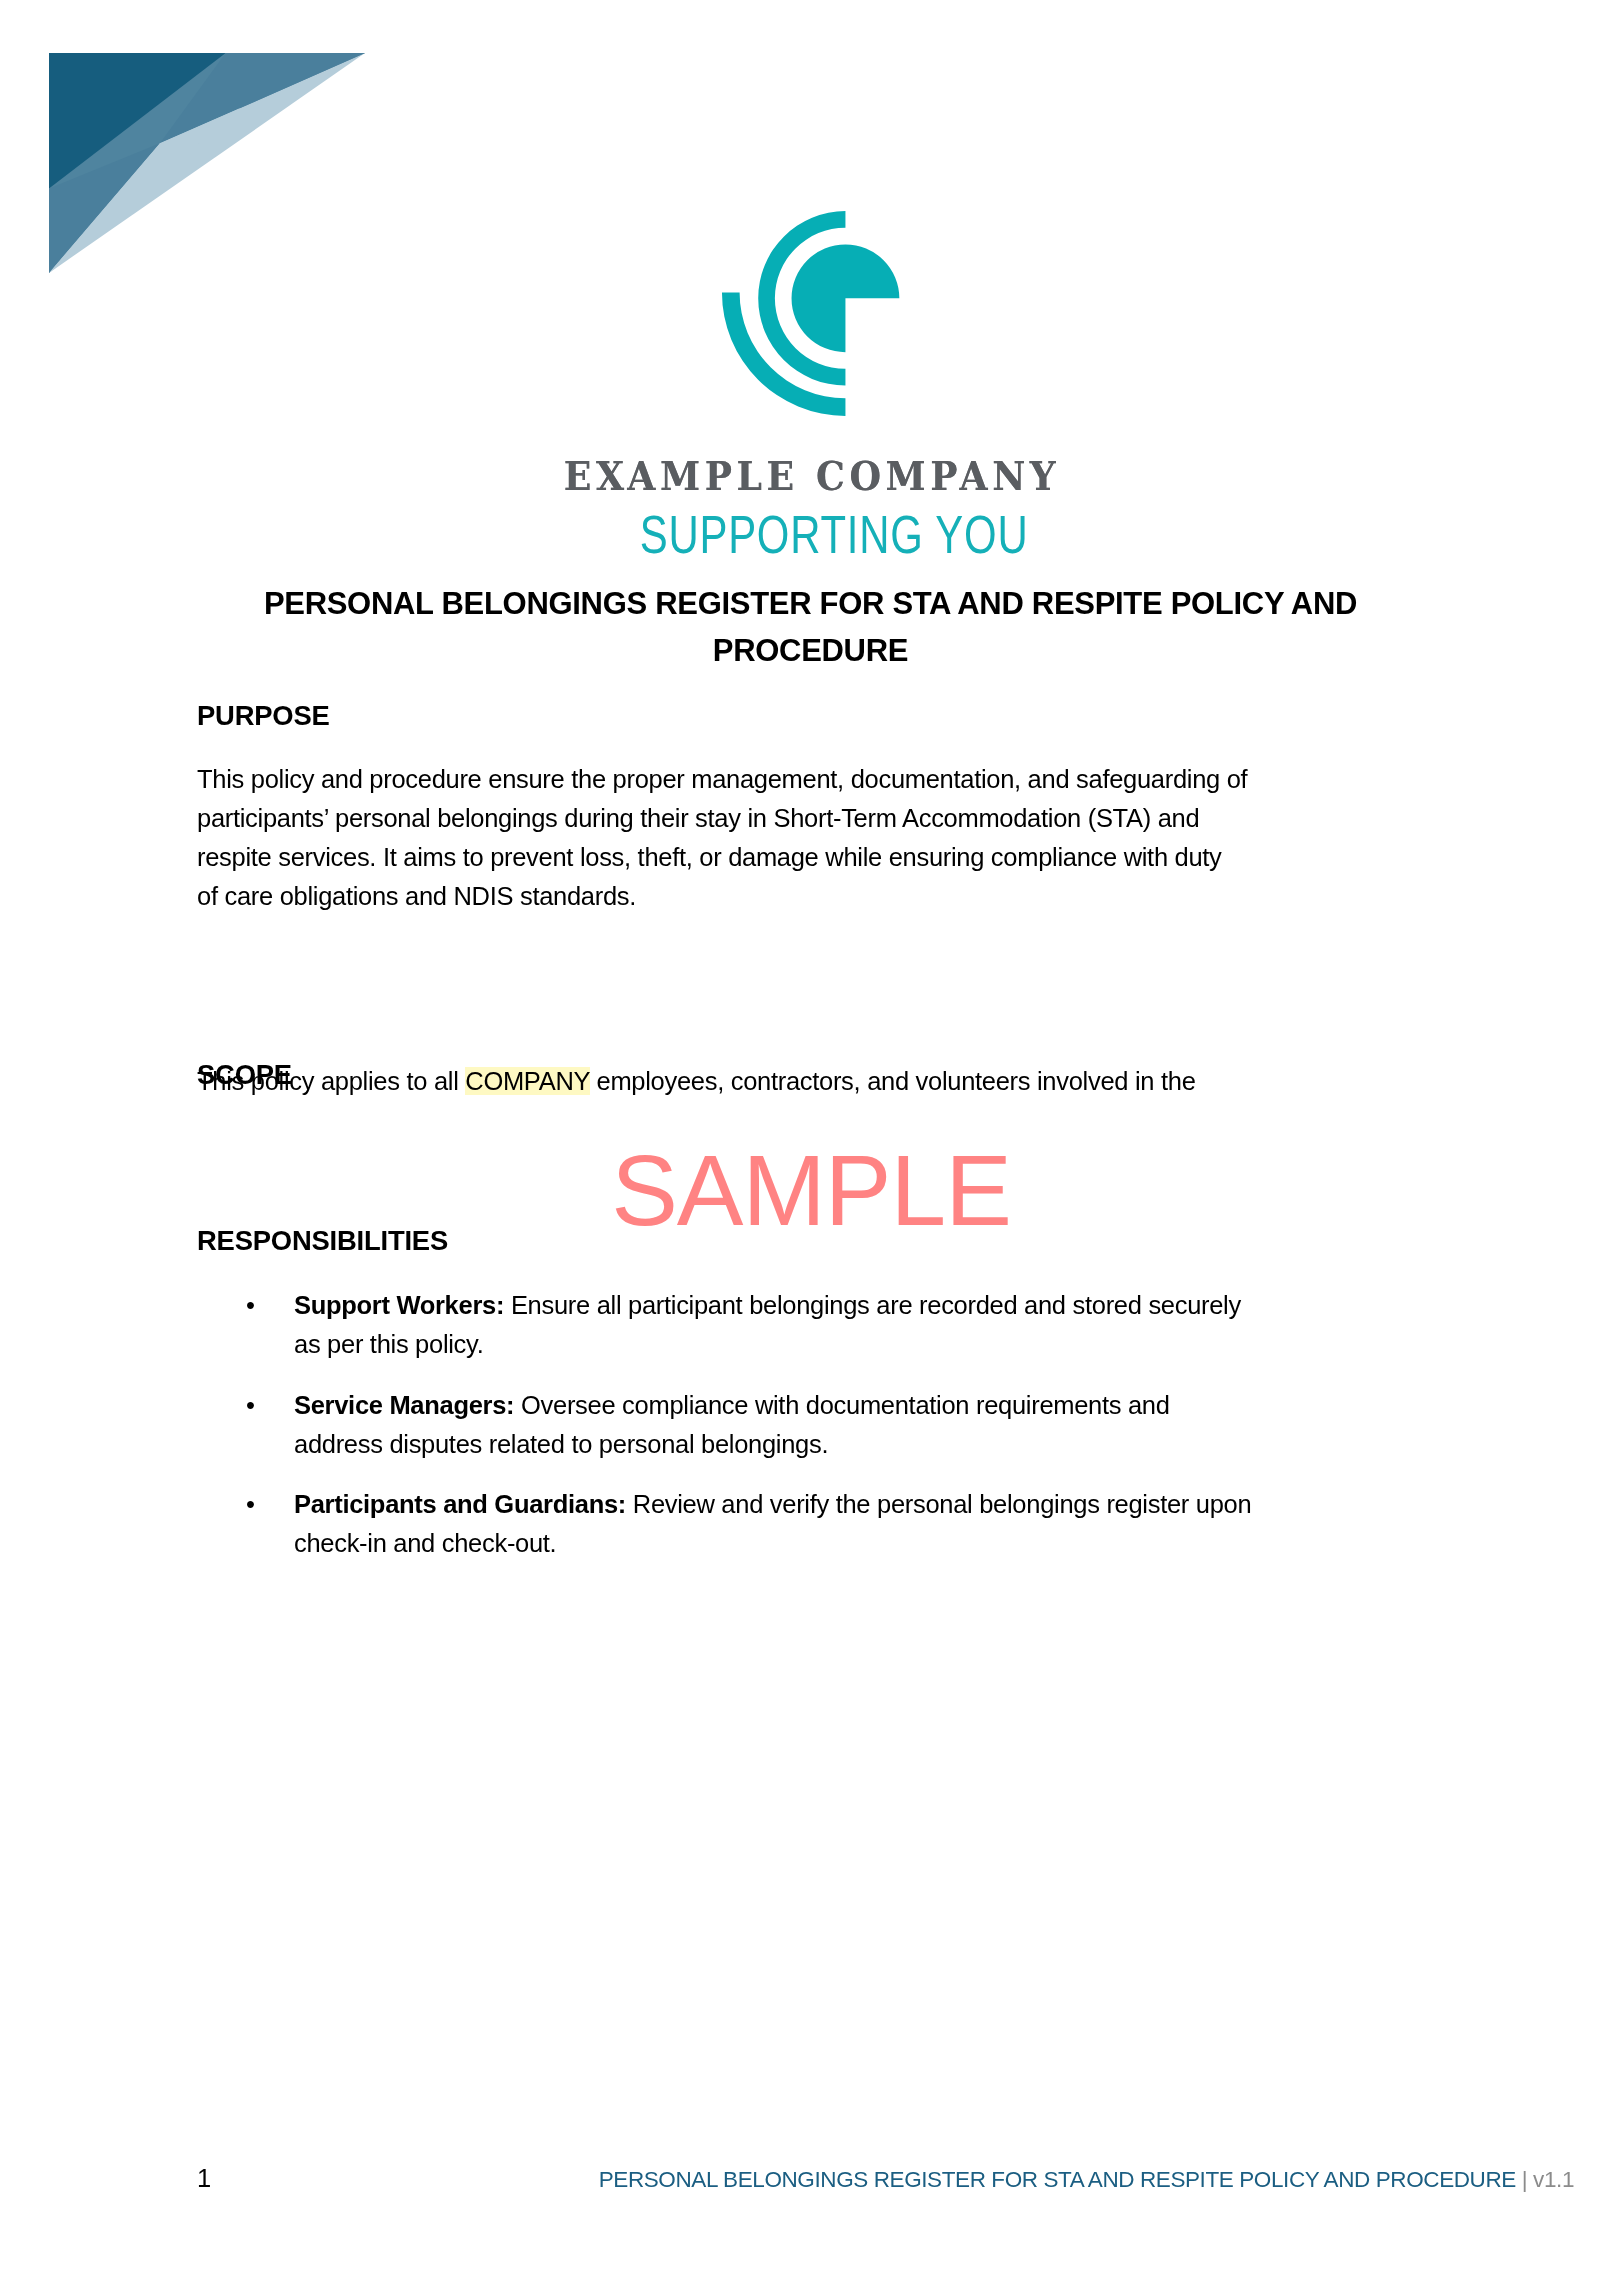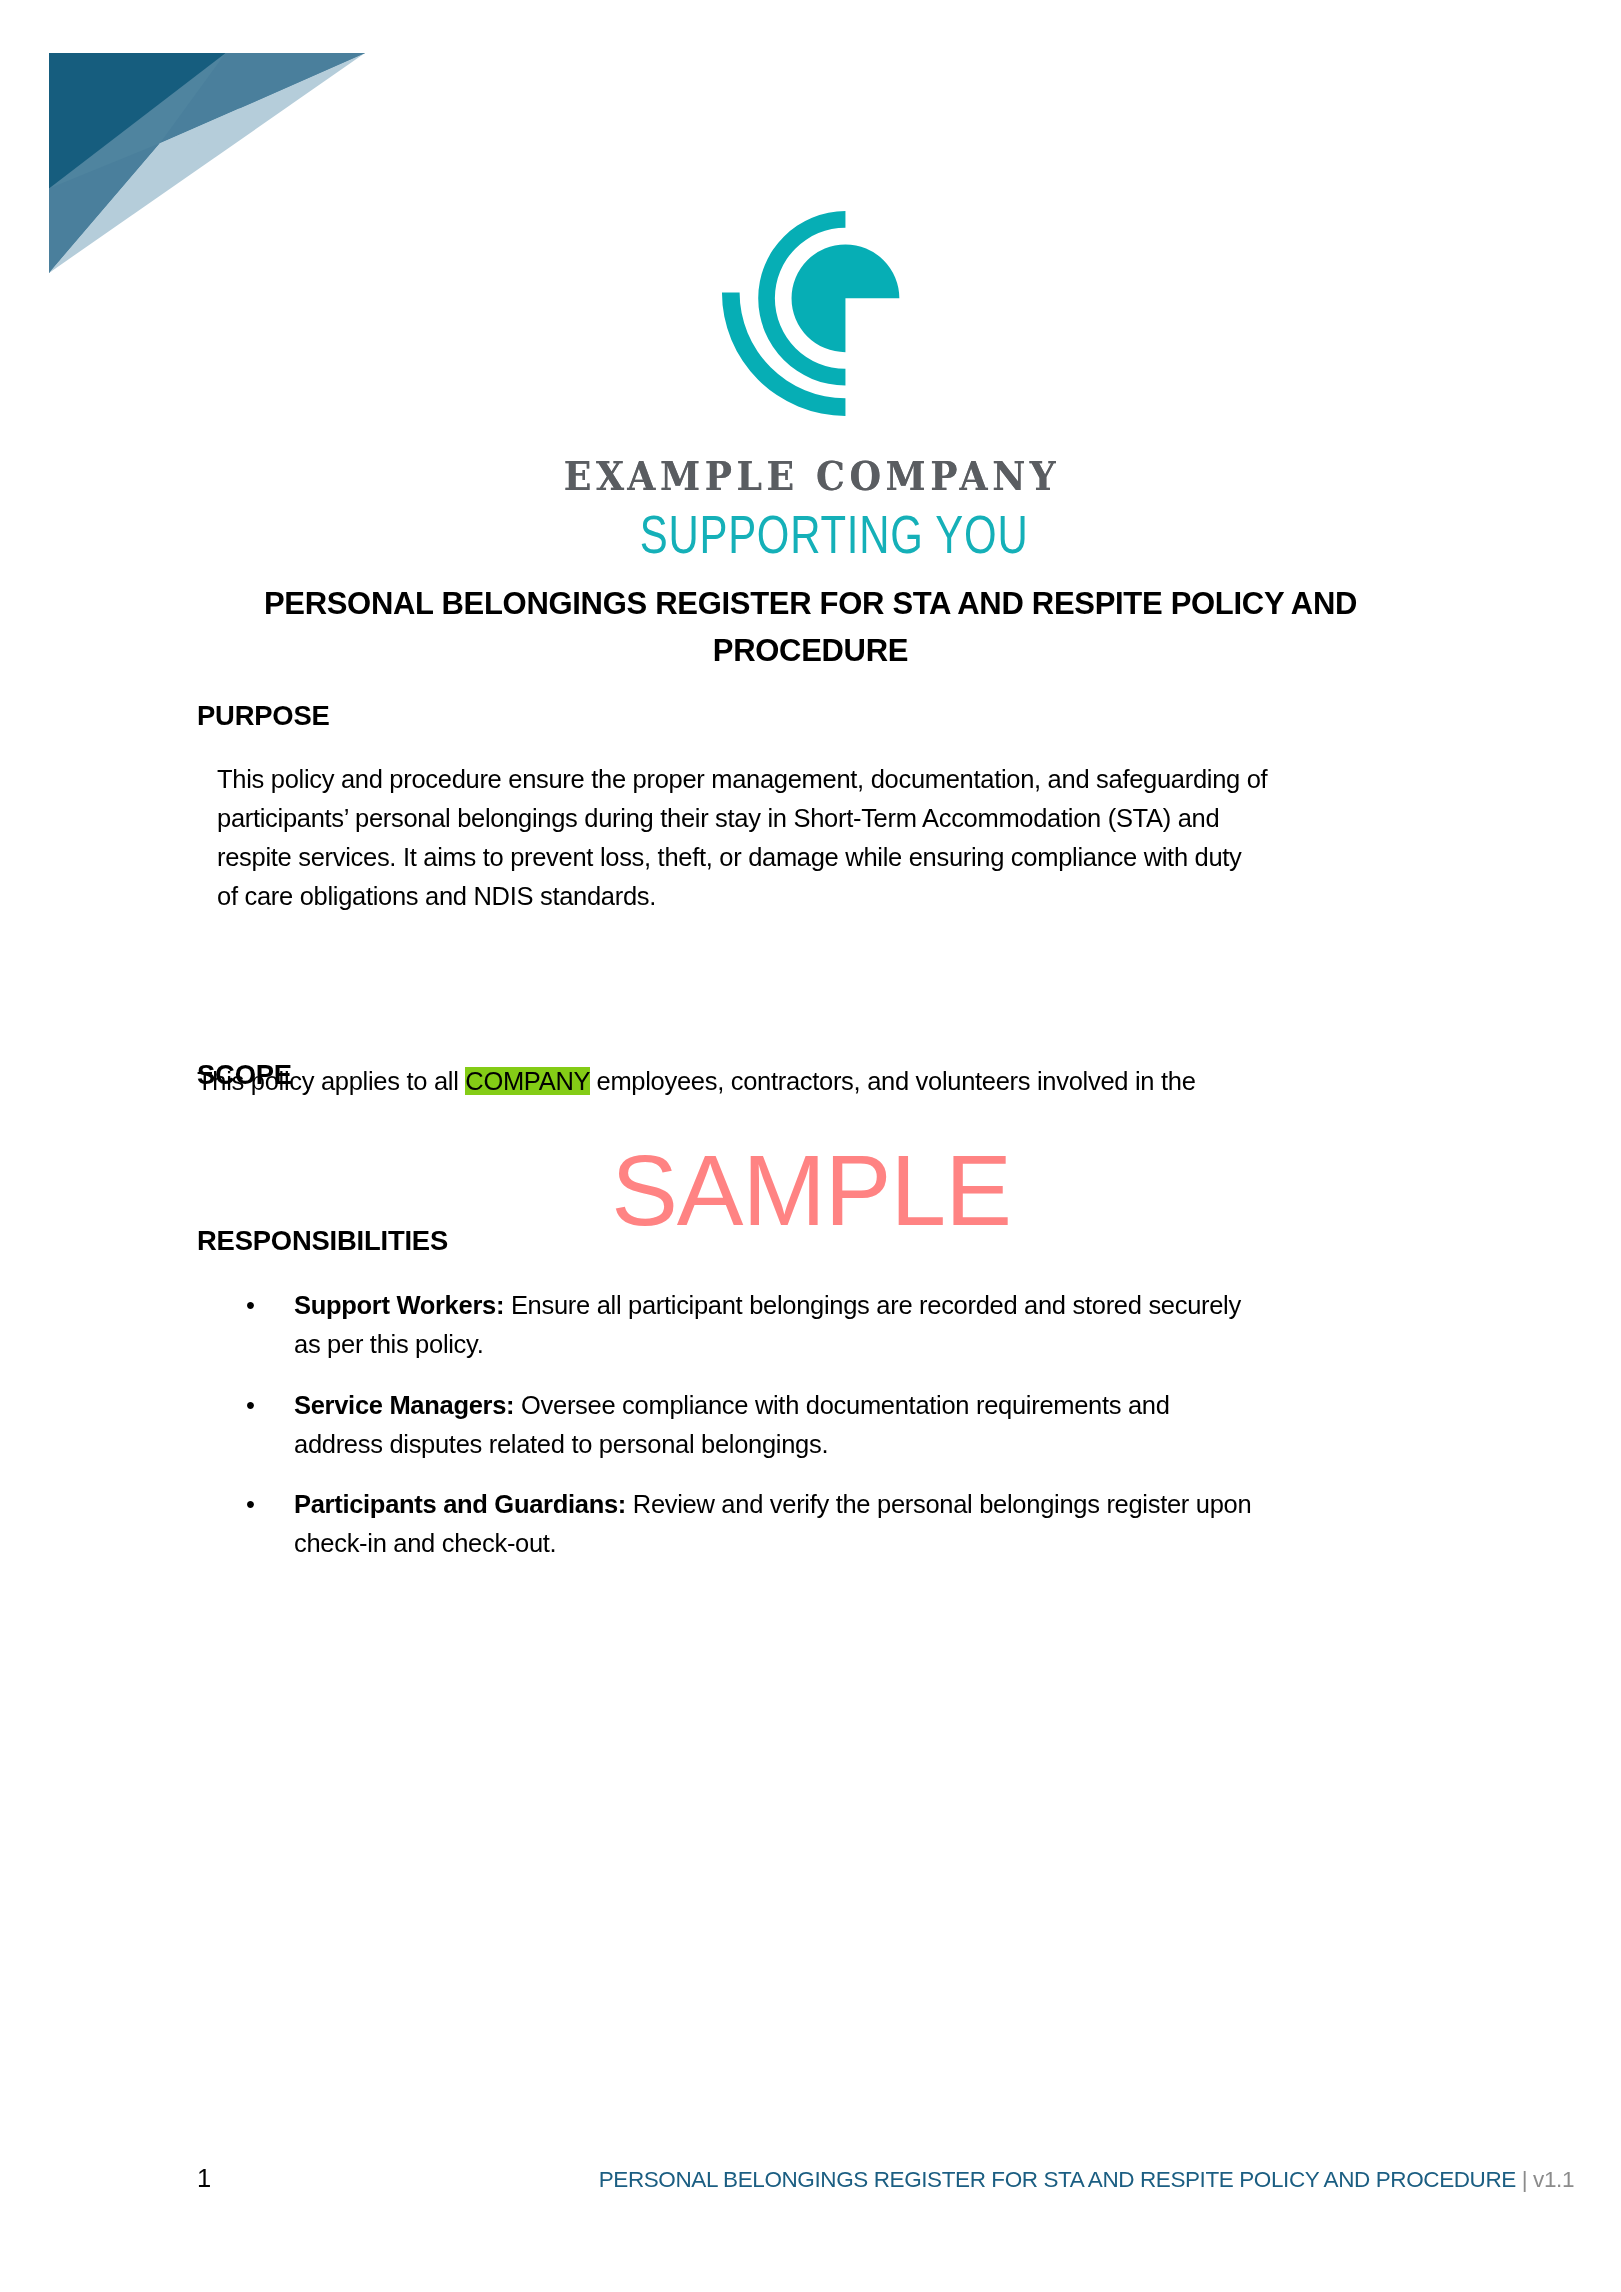--- a/index.html
+++ b/index.html
@@ -23,21 +23,21 @@
 
   .title { position: absolute; left: 196px; top: 580px; width: 1229px; text-align: center;
     font-weight: bold; font-size: 31px; line-height: 47px; letter-spacing: -0.3px; }
 
   .section-heading { position: absolute; left: 197px; font-weight: bold; font-size: 27.4px;
     line-height: 31px; letter-spacing: -0.2px; }
 
   .body-text { position: absolute; left: 197px; width: 1235px; font-size: 25.5px; line-height: 39px;
     letter-spacing: -0.3px; }
 
-  .highlight { background: #84cc16; margin-top: 13px; }
+  .highlight { background: #fef9c3; margin-top: 13px; }
 
   .resp-list { position: absolute; left: 197px; top: 1286px; width: 1235px; margin: 0; padding: 0; list-style: none; }
   .resp-item { position: relative; padding-left: 97px; font-size: 25.5px; line-height: 39px;
     letter-spacing: -0.3px; margin-bottom: 21.6px; }
   .resp-item .bullet { position: absolute; left: 49px; top: 0; font-size: 25.5px; }
   .resp-item .role { font-weight: bold; }
 
   .watermark { position: absolute; left: 608px; top: 1111px; width: 406px; text-align: center;
     font-family: "Liberation Sans", sans-serif; font-size: 100px; line-height: 108px;
     color: rgba(255, 64, 64, 0.65); letter-spacing: -1px; pointer-events: none; margin-top: 25px; }
@@ -70,21 +70,21 @@
 
 <div class="brand-name"><span>EXAMPLE COMPANY</span></div>
 <div class="tagline"><span>SUPPORTING YOU</span></div>
 
 <div class="title">
   <div>PERSONAL BELONGINGS REGISTER FOR STA AND RESPITE POLICY AND</div>
   <div>PROCEDURE</div>
 </div>
 
 <div class="section-heading" style="top:700px;">PURPOSE</div>
-<div class="body-text" style="top:760px;margin-left:20px;">
+<div class="body-text" style="top:760px;">
   <div>This policy and procedure ensure the proper management, documentation, and safeguarding of</div>
   <div>participants’ personal belongings during their stay in Short-Term Accommodation (STA) and</div>
   <div>respite services. It aims to prevent loss, theft, or damage while ensuring compliance with duty</div>
   <div>of care obligations and NDIS standards.</div>
 </div>
 
 <div class="section-heading" style="top:1059px;">SCOPE</div>
 <div class="body-text" style="top:1062px;">
   <div><span>This policy applies to all </span><span class="highlight">COMPANY</span><span> employees, contractors, and volunteers involved in the</span></div>
 </div>

